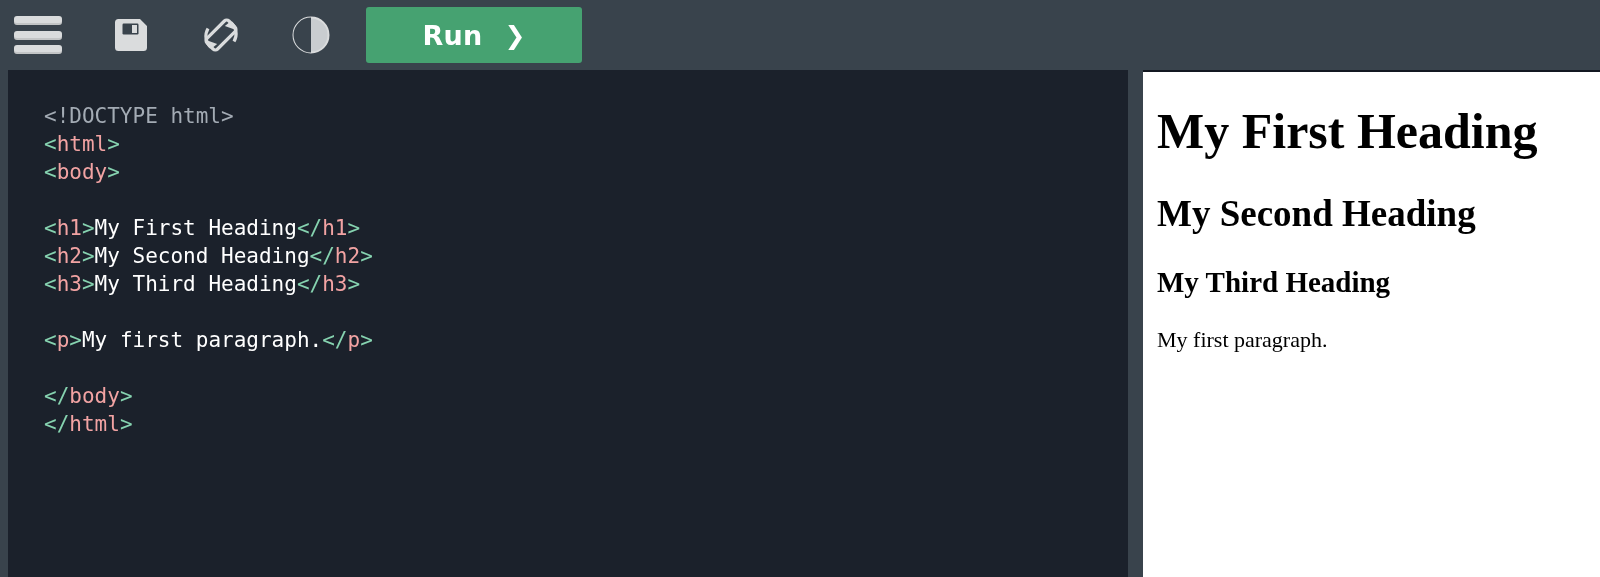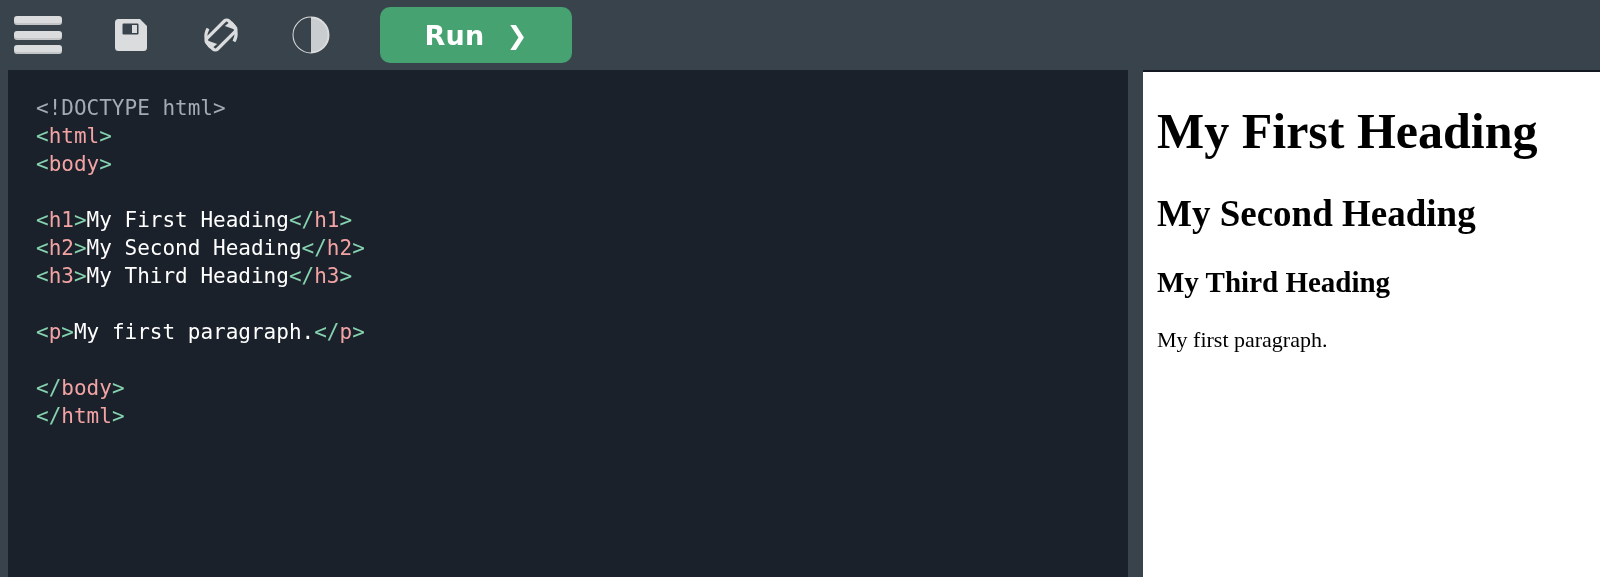--- a/index.html
+++ b/index.html
@@ -72,26 +72,26 @@
   
   #rotate-button { width: 74px; height: 70px; margin-left: 16px; }
   #rotate-button svg { display:block; }
 
   
   #contrast-button { width: 74px; height: 70px; margin-left: 16px; }
   #contrast-button svg { display:block; }
 
   
   #run-button {
-    margin-left: 32px;
+    margin-left: 18px;
     height: 56px;
     min-width: 164px;
-    padding: 0 14px;
+    padding: 0 26px;
     background: #46a271;
-    border-radius: 10px;
+    border-radius: 3px;
     display: flex;
     align-items: center;
     justify-content: center;
     gap: 22px;
     cursor: pointer;
     border: 0;
   }
   #run-label {
     color: #ffffff;
     font-family: "DejaVu Sans", sans-serif;
@@ -112,21 +112,21 @@
   #editor-pane {
     position: absolute;
     left: 8px;
     top: 70px;
     width: 1120px;
     height: 507px;
     background: #1b212b;
     overflow: hidden;
   }
   #code {
-    margin: 8px;
+    margin: 16px;
     padding: 16px 0 0 20px;
     font-family: "DejaVu Sans Mono", monospace;
     font-size: 21px;
     line-height: 28px;
     white-space: pre;
     color: #e8eaed;
   }
   .tok-punct   { color: #86d3b0; }
   .tok-tag     { color: #f2a3a3; }
   .tok-text    { color: #ffffff; }

